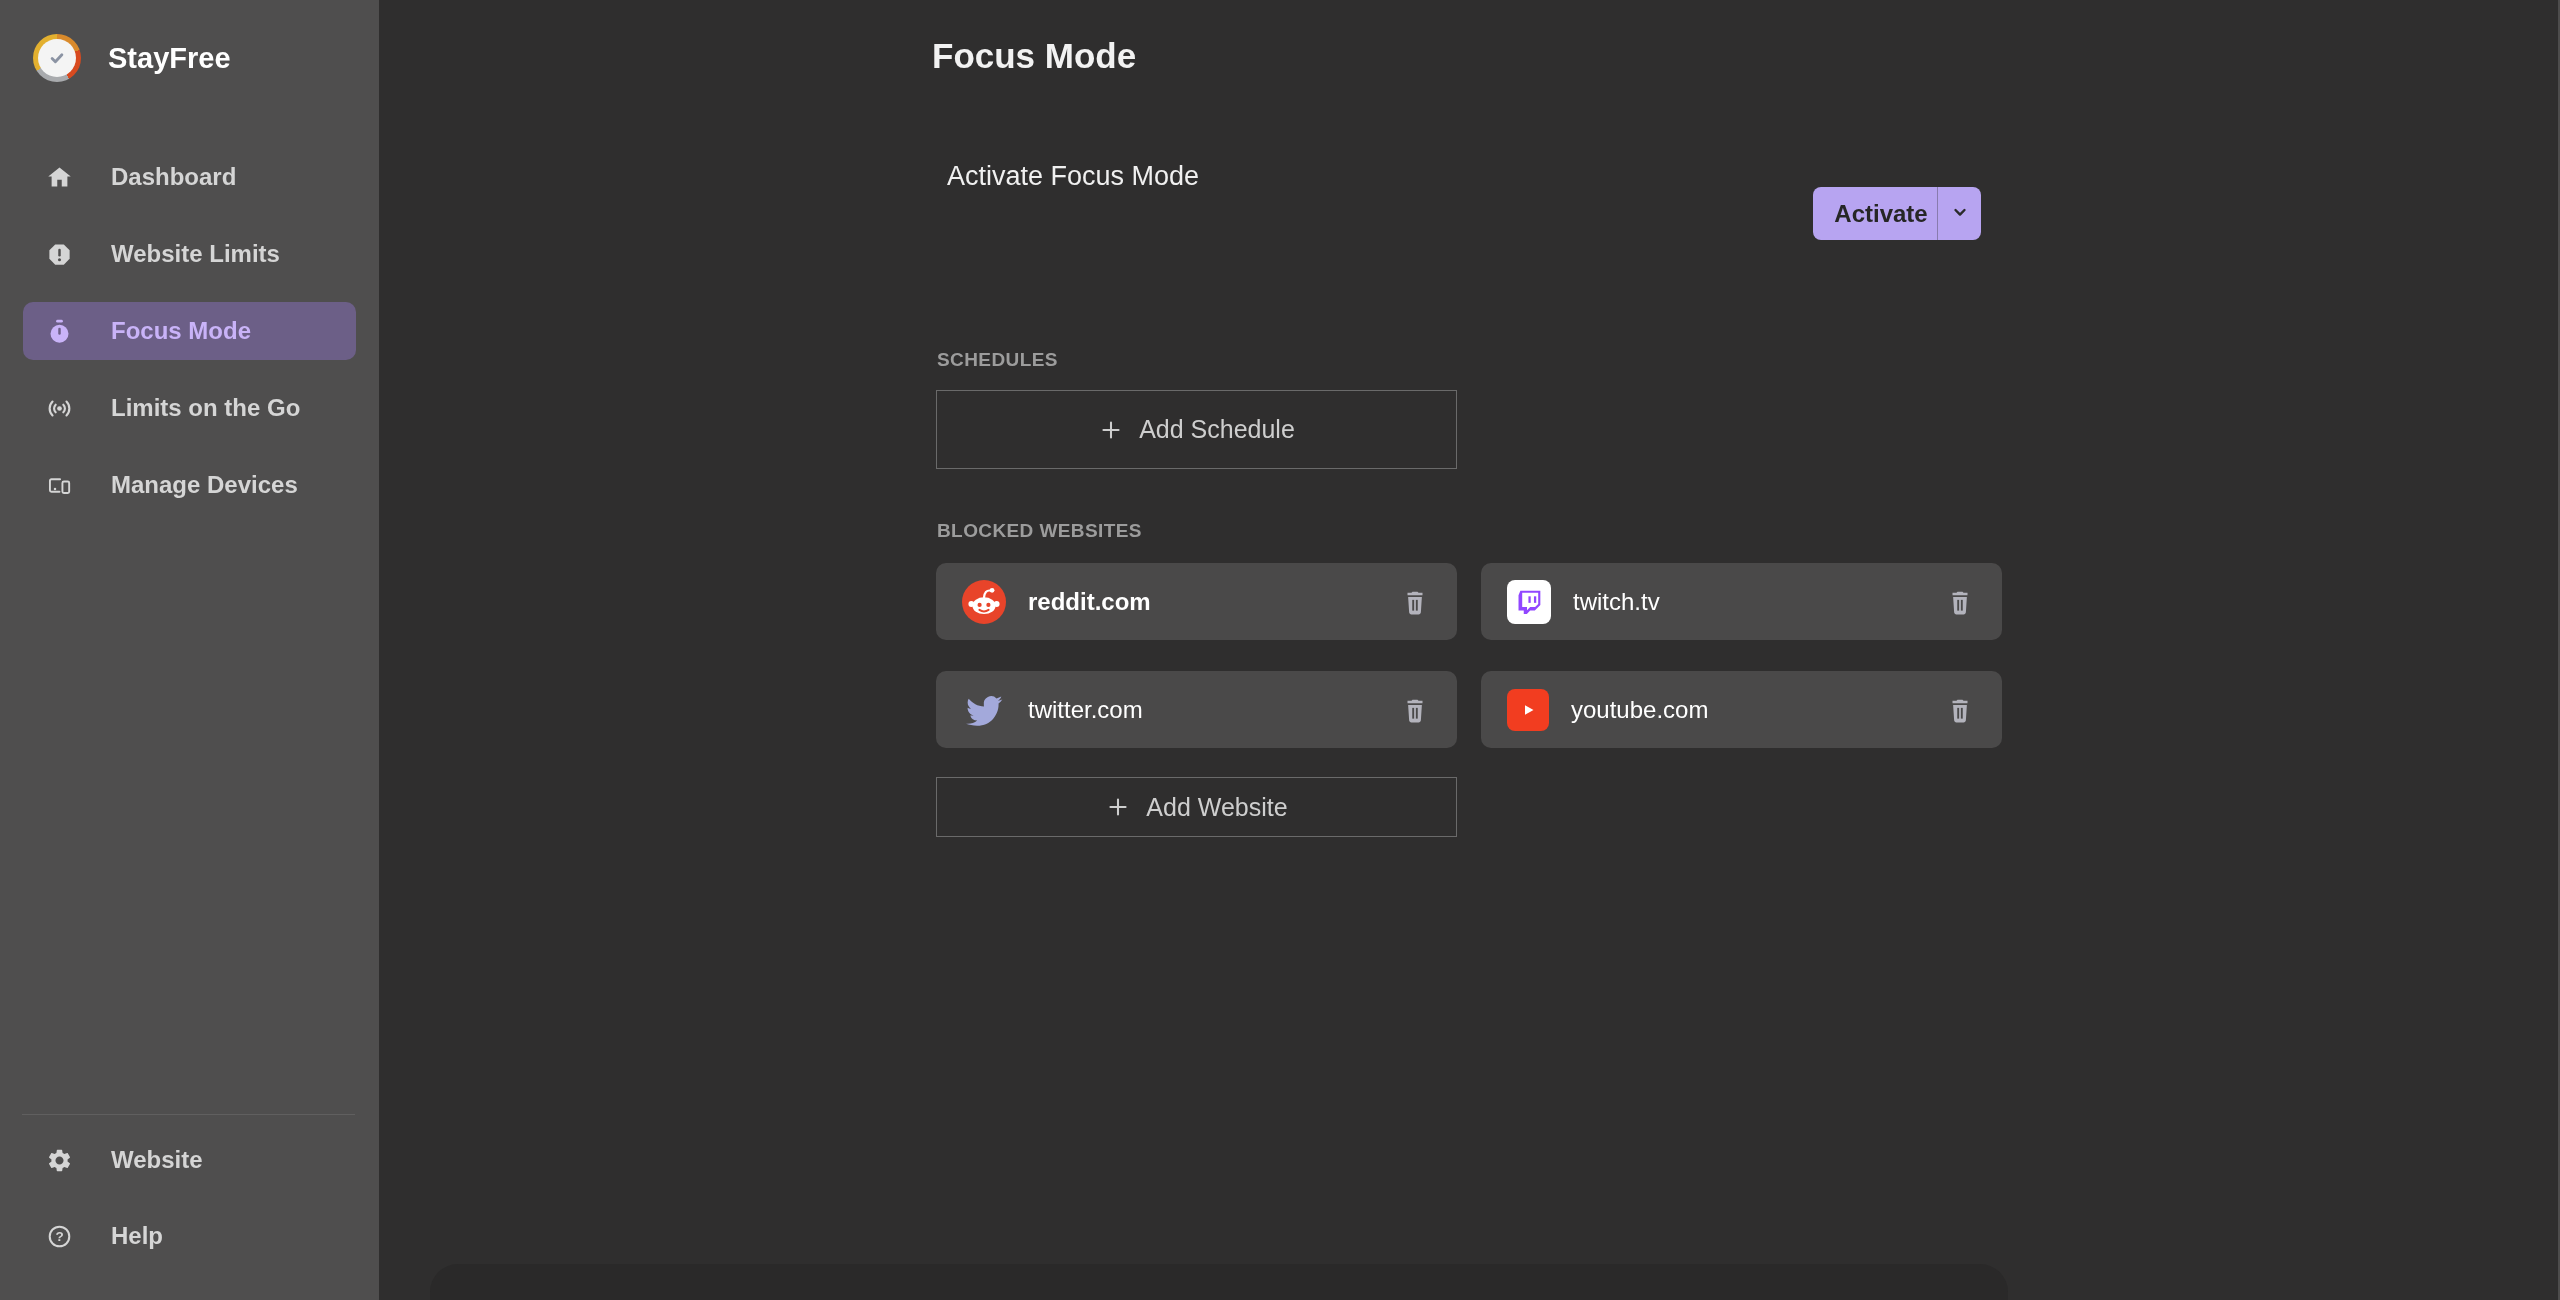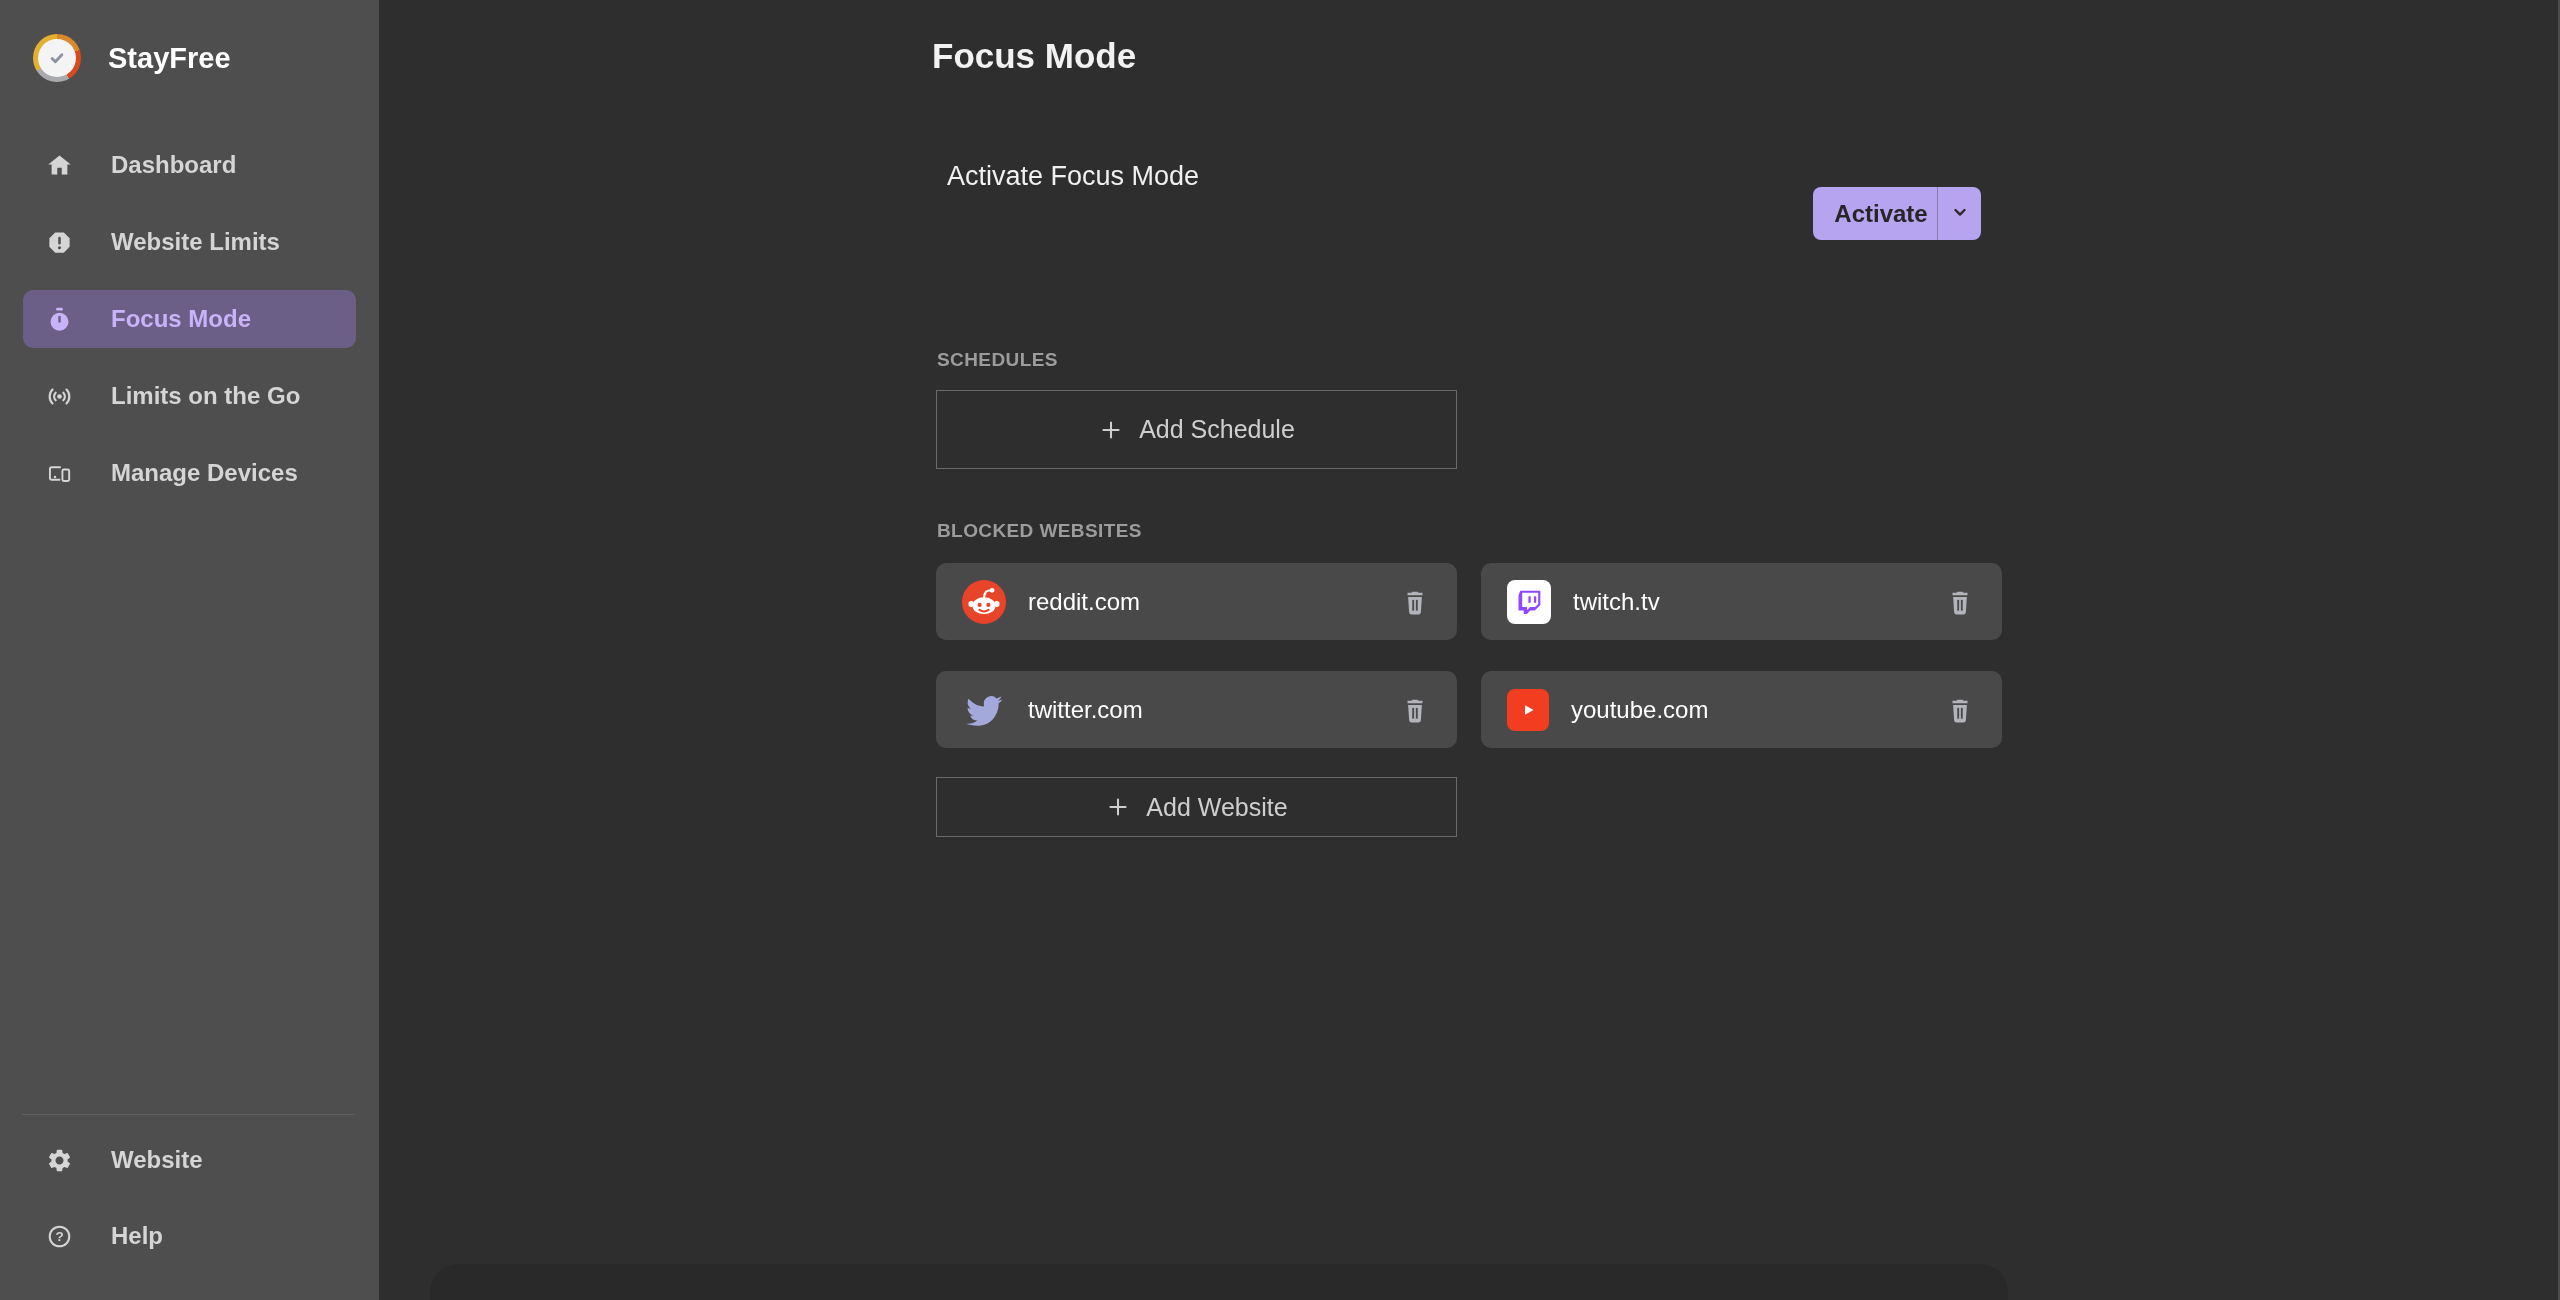--- a/index.html
+++ b/index.html
@@ -10,21 +10,21 @@
   
   .sidebar { position:absolute; left:0; top:0; width:379px; height:100%; background:#4f4e4e; }
   .logo-row { position:absolute; left:33px; top:34px; height:48px; display:flex; align-items:center; }
   .logo { width:48px; height:48px; border-radius:50%;
           background:conic-gradient(from 0deg,#d98a2b 0 70deg,#d84a1f 70deg 150deg,#a9abae 150deg 238deg,#e3b02f 238deg 360deg);
           display:flex; align-items:center; justify-content:center; }
   .logo-core { width:38px; height:38px; border-radius:50%; background:#f4f4f4; display:flex; align-items:center; justify-content:center; }
   .logo-core svg { width:26px; height:26px; }
   .logo-title { margin-left:27px; font-size:29px; font-weight:bold; color:#ffffff; }
 
-  .nav { position:absolute; top:136px; left:0; right:0; }
+  .nav { position:absolute; top:148px; left:0; right:0; }
   .nav-item { position:relative; height:58px; margin:0 23px 19px 23px; border-radius:10px;
               display:flex; align-items:center; color:#d5d5d5; cursor:pointer; }
   .nav-item .ico { position:absolute; left:23px; width:27px; height:27px; display:flex; align-items:center; justify-content:center; }
   .nav-item .ico svg { width:27px; height:27px; }
   .nav-item .lbl { position:absolute; left:88px; font-size:24px; font-weight:bold; white-space:nowrap; }
   .nav-item.active { background:#6c5f87; color:#c9b3f8; }
 
   .side-divider { position:absolute; left:22px; top:1114px; width:333px; height:1px; background:#605f5f; }
   .footer-item { position:absolute; left:23px; width:333px; height:58px; border-radius:10px;
                  display:flex; align-items:center; color:#d5d5d5; cursor:pointer; }
@@ -180,21 +180,21 @@
     <span class="plus">
       <svg viewBox="0 0 24 24" fill="none" stroke="currentColor" stroke-width="1.9" stroke-linecap="round">
           <path d="M12 5v14M5 12h14"></path>
         </svg>
     </span>
     <span>Add Schedule</span>
   </div>
 
   <div class="label-caps" style="top:520px;">BLOCKED WEBSITES</div>
 
-  <div class="site-card" style="left:936px; top:563px;">
+  <div class="site-card" style="left:936px; top:563px;font-weight:bold;">
     <span class="site-badge badge-circle" style="background: rgb(232, 68, 42); color: rgb(232, 68, 42);">
       <svg viewBox="0 0 24 24" width="44" height="44">
         <ellipse cx="12" cy="14" rx="6.3" ry="4.6" fill="#ffffff"></ellipse>
         <circle cx="5.1" cy="13.1" r="1.6" fill="#ffffff"></circle>
         <circle cx="18.9" cy="13.1" r="1.6" fill="#ffffff"></circle>
         <path d="M12 9.6c.2-2.8 1.3-4.2 3.8-3.8" fill="none" stroke="#ffffff" stroke-width="1.2" stroke-linecap="round"></path>
         <circle cx="16.4" cy="5.6" r="1.3" fill="#ffffff"></circle>
         <circle cx="9.6" cy="13.6" r="1.15" fill="currentColor"></circle>
         <circle cx="14.4" cy="13.6" r="1.15" fill="currentColor"></circle>
         <path d="M9.5 16.3q2.5 1.7 5 0" fill="none" stroke="currentColor" stroke-width="1.1" stroke-linecap="round"></path>

